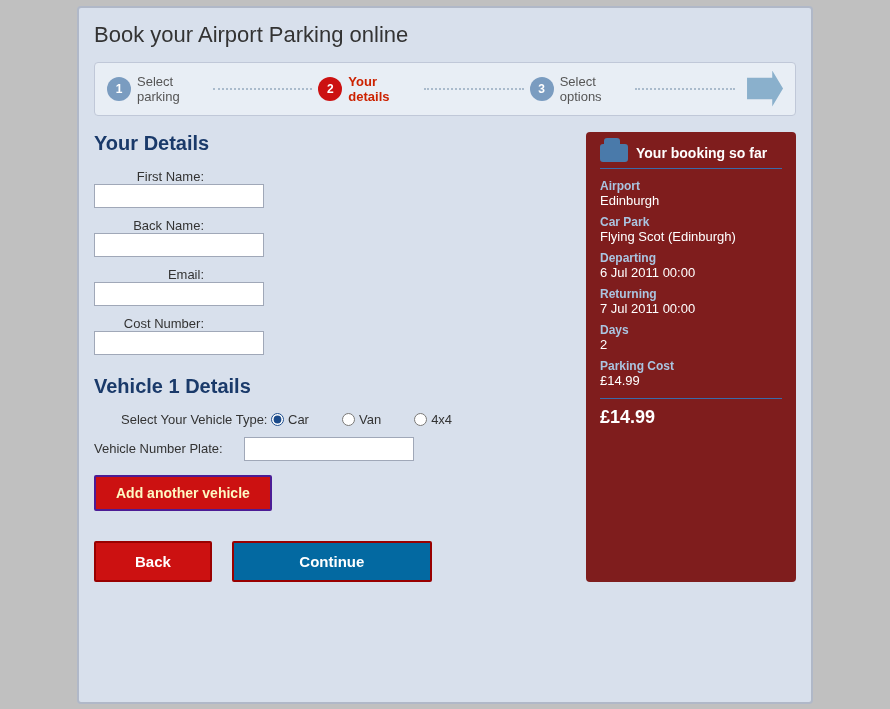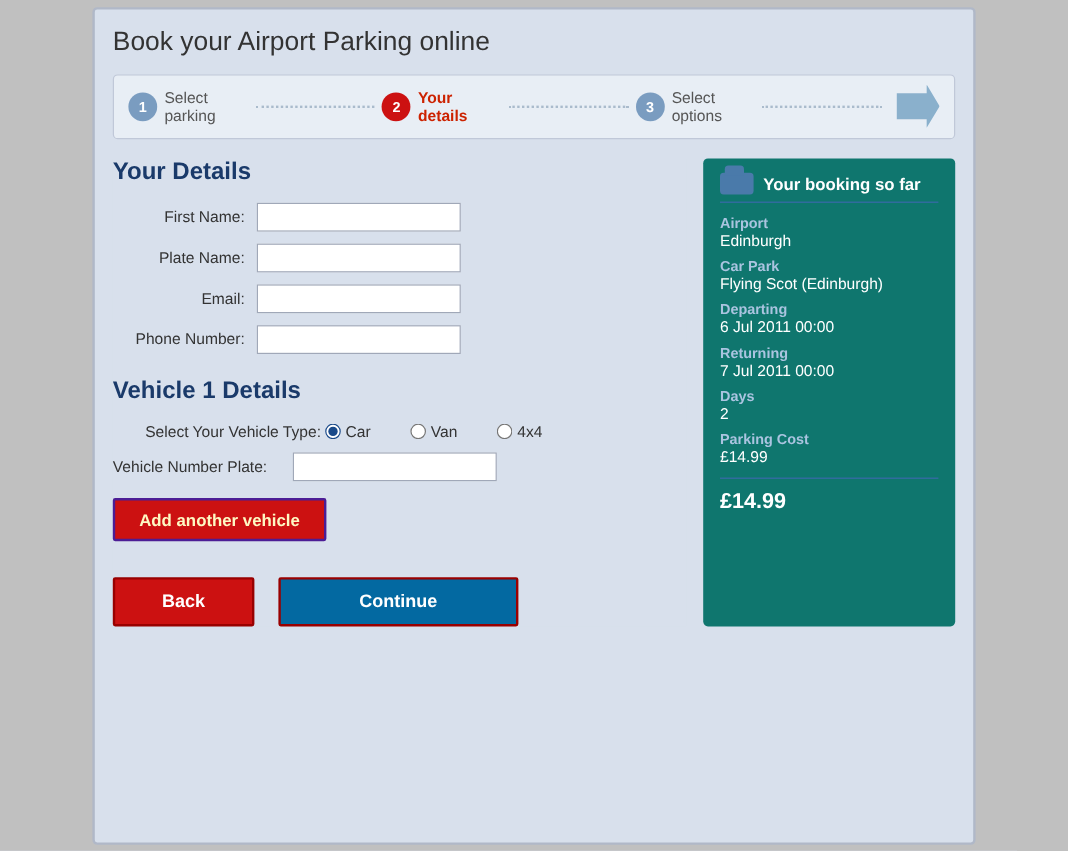--- a/index.html
+++ b/index.html
@@ -85,21 +85,21 @@
       display: flex;
       gap: 14px;
     }
     .form-section {
       flex: 1;
       background: #d8e0ec;
     }
     
     .booking-summary {
       width: 210px;
-      background: #0f766e;
+      background: #7f1d1d;
       border-radius: 4px;
       color: white;
       padding: 12px 14px;
       flex-shrink: 0;
     }
     .booking-header {
       display: flex;
       align-items: center;
       margin-bottom: 10px;
       padding-bottom: 6px;
@@ -156,22 +156,22 @@
     }
     
     .section-title {
       font-size: 20px;
       font-weight: bold;
       color: #1a3a6a;
       margin-bottom: 14px;
     }
     .form-row {
       display: flex;
-      align-items: center;
       margin-bottom: 10px;
+      flex-direction: column;
     }
     .form-label {
       width: 120px;
       font-size: 13px;
       color: #333;
       text-align: right;
       padding-right: 10px;
     }
     .form-input {
       width: 170px;
@@ -296,29 +296,29 @@
 
     <div class="form-section">
 
       <div>
         <h2 class="section-title">Your Details</h2>
         <div class="form-row">
           <label class="form-label">First Name:</label>
           <input class="form-input" type="text" style="">
         </div>
         <div class="form-row">
-          <label class="form-label">Plate Name:</label>
+          <label class="form-label">Back Name:</label>
           <input class="form-input" type="text" style="">
         </div>
         <div class="form-row">
           <label class="form-label">Email:</label>
           <input class="form-input" type="text" style="">
         </div>
         <div class="form-row">
-          <label class="form-label">Phone Number:</label>
+          <label class="form-label">Cost Number:</label>
           <input class="form-input" type="text" style="">
         </div>
       </div>
 
       <div class="vehicle-section">
         <h2 class="section-title">Vehicle 1 Details</h2>
         <div class="vehicle-type-row">
           <span class="vehicle-type-label">Select Your Vehicle Type:</span>
           <div class="radio-group">
             <label class="radio-option">

